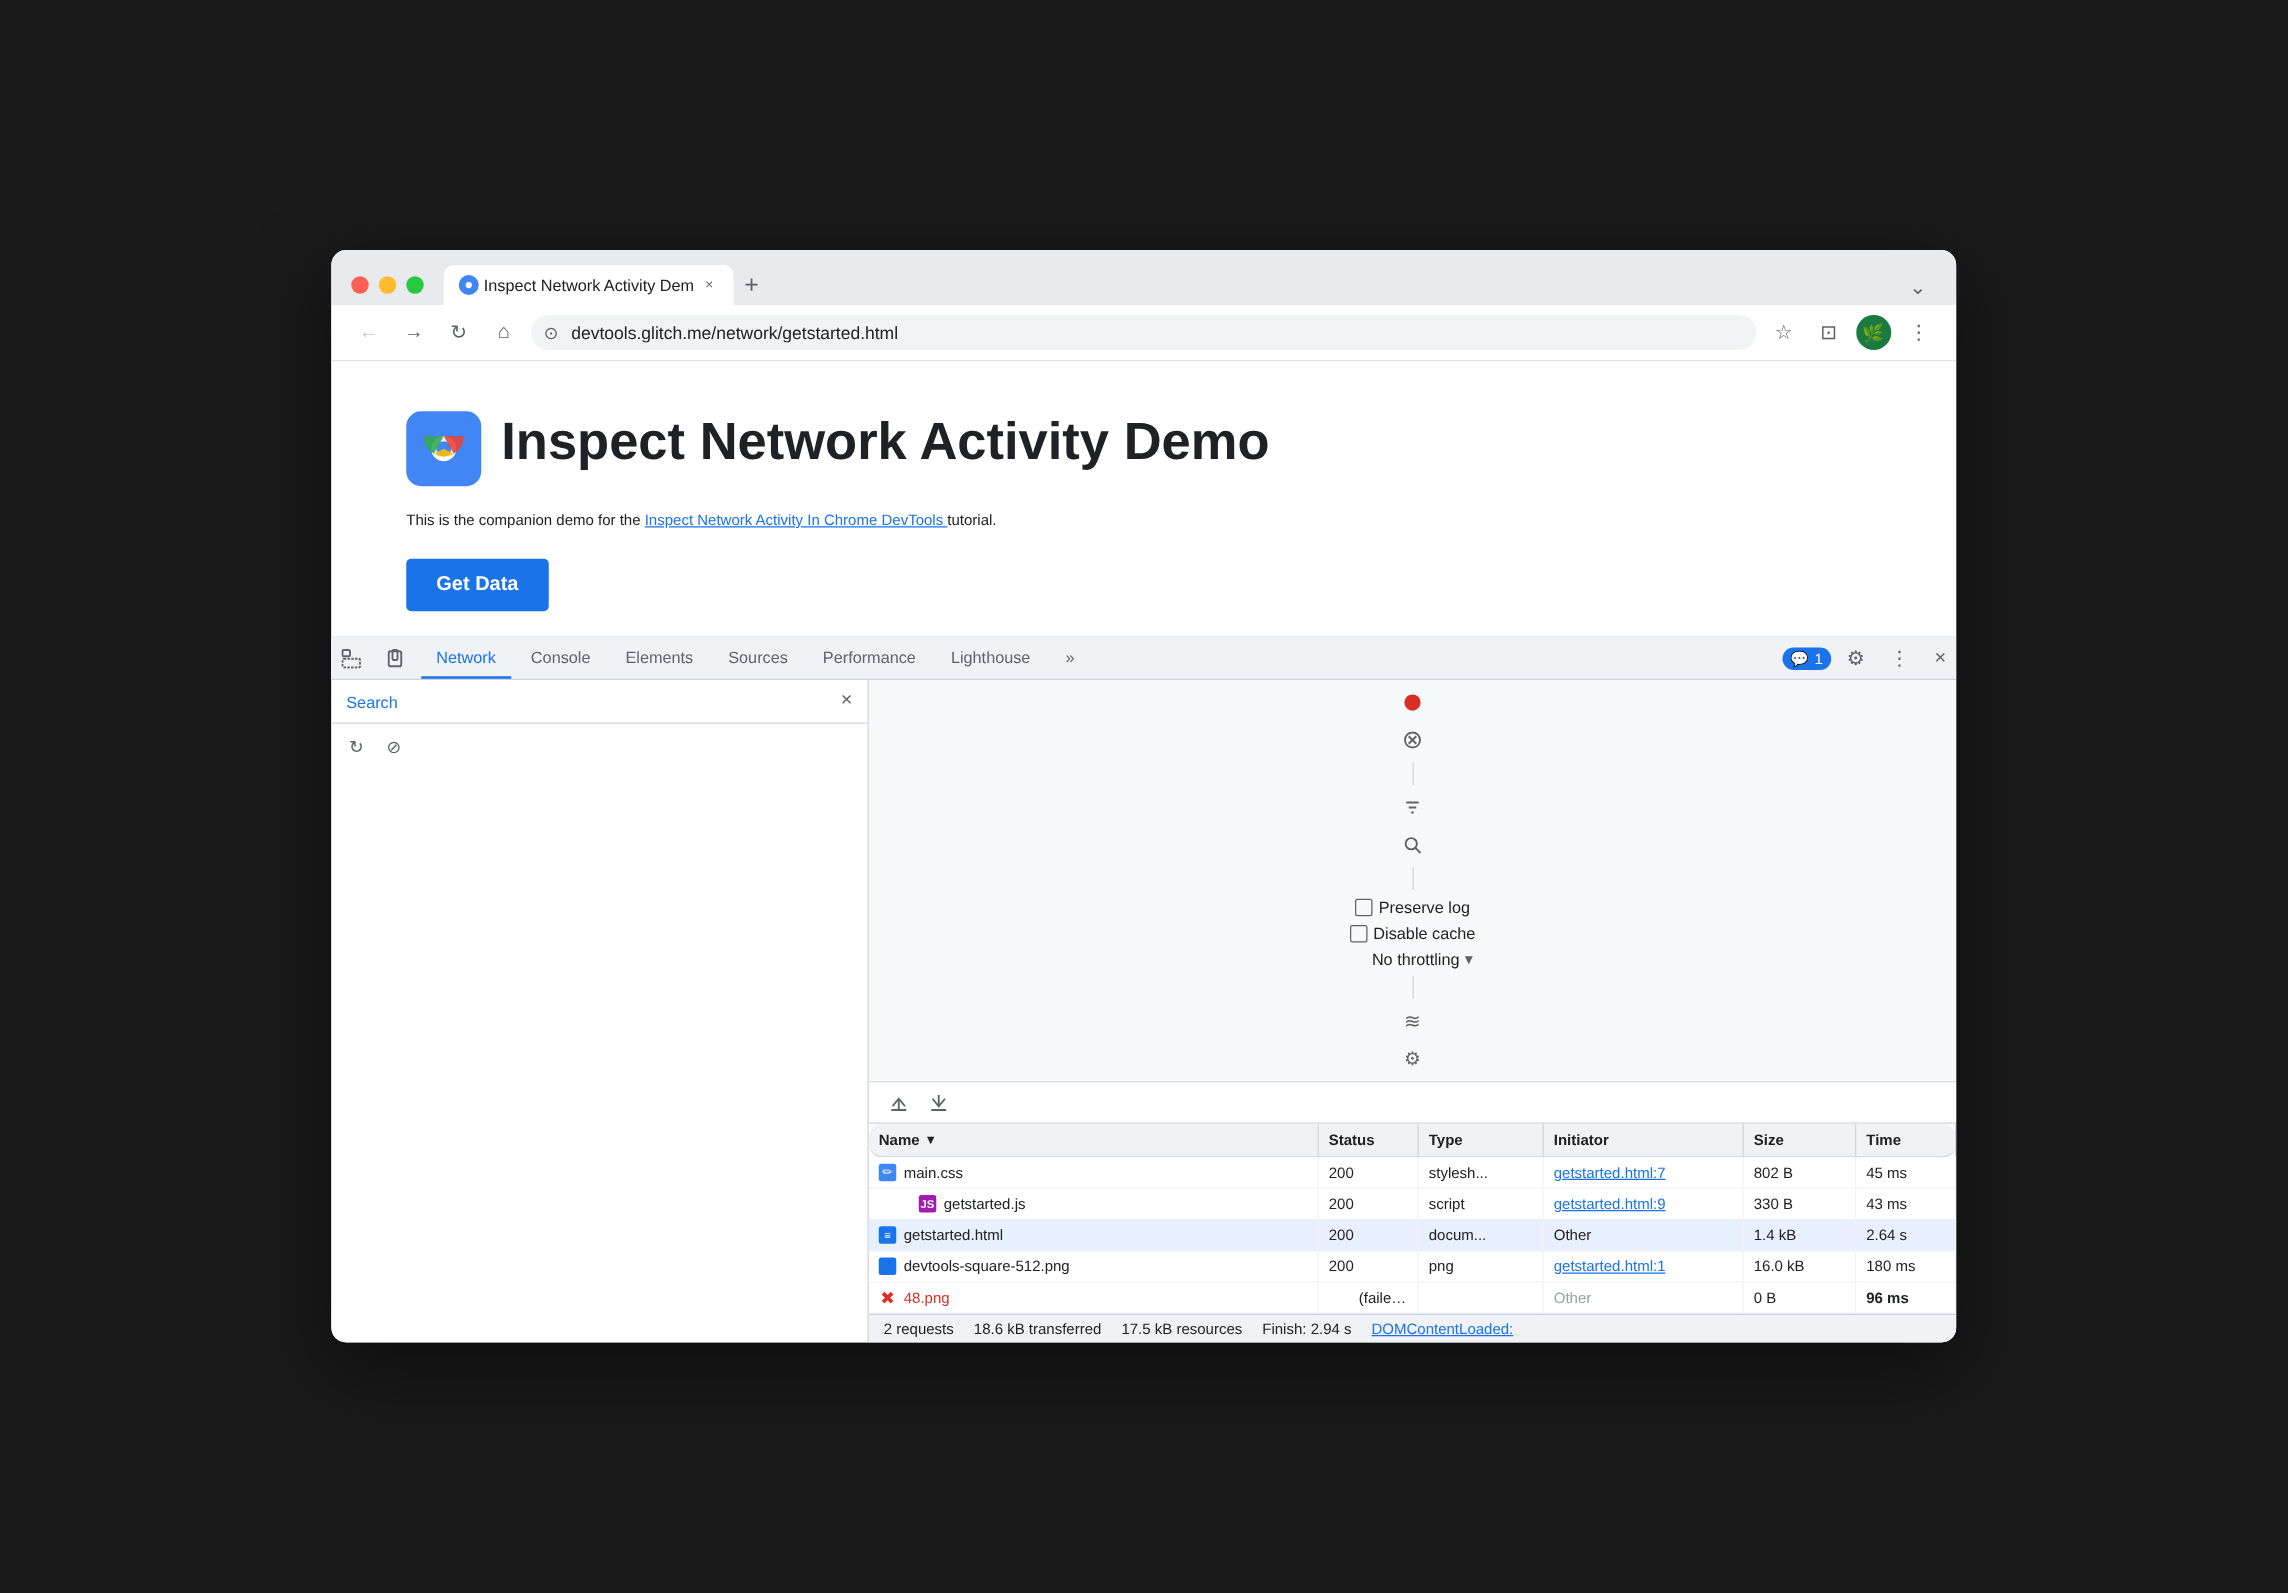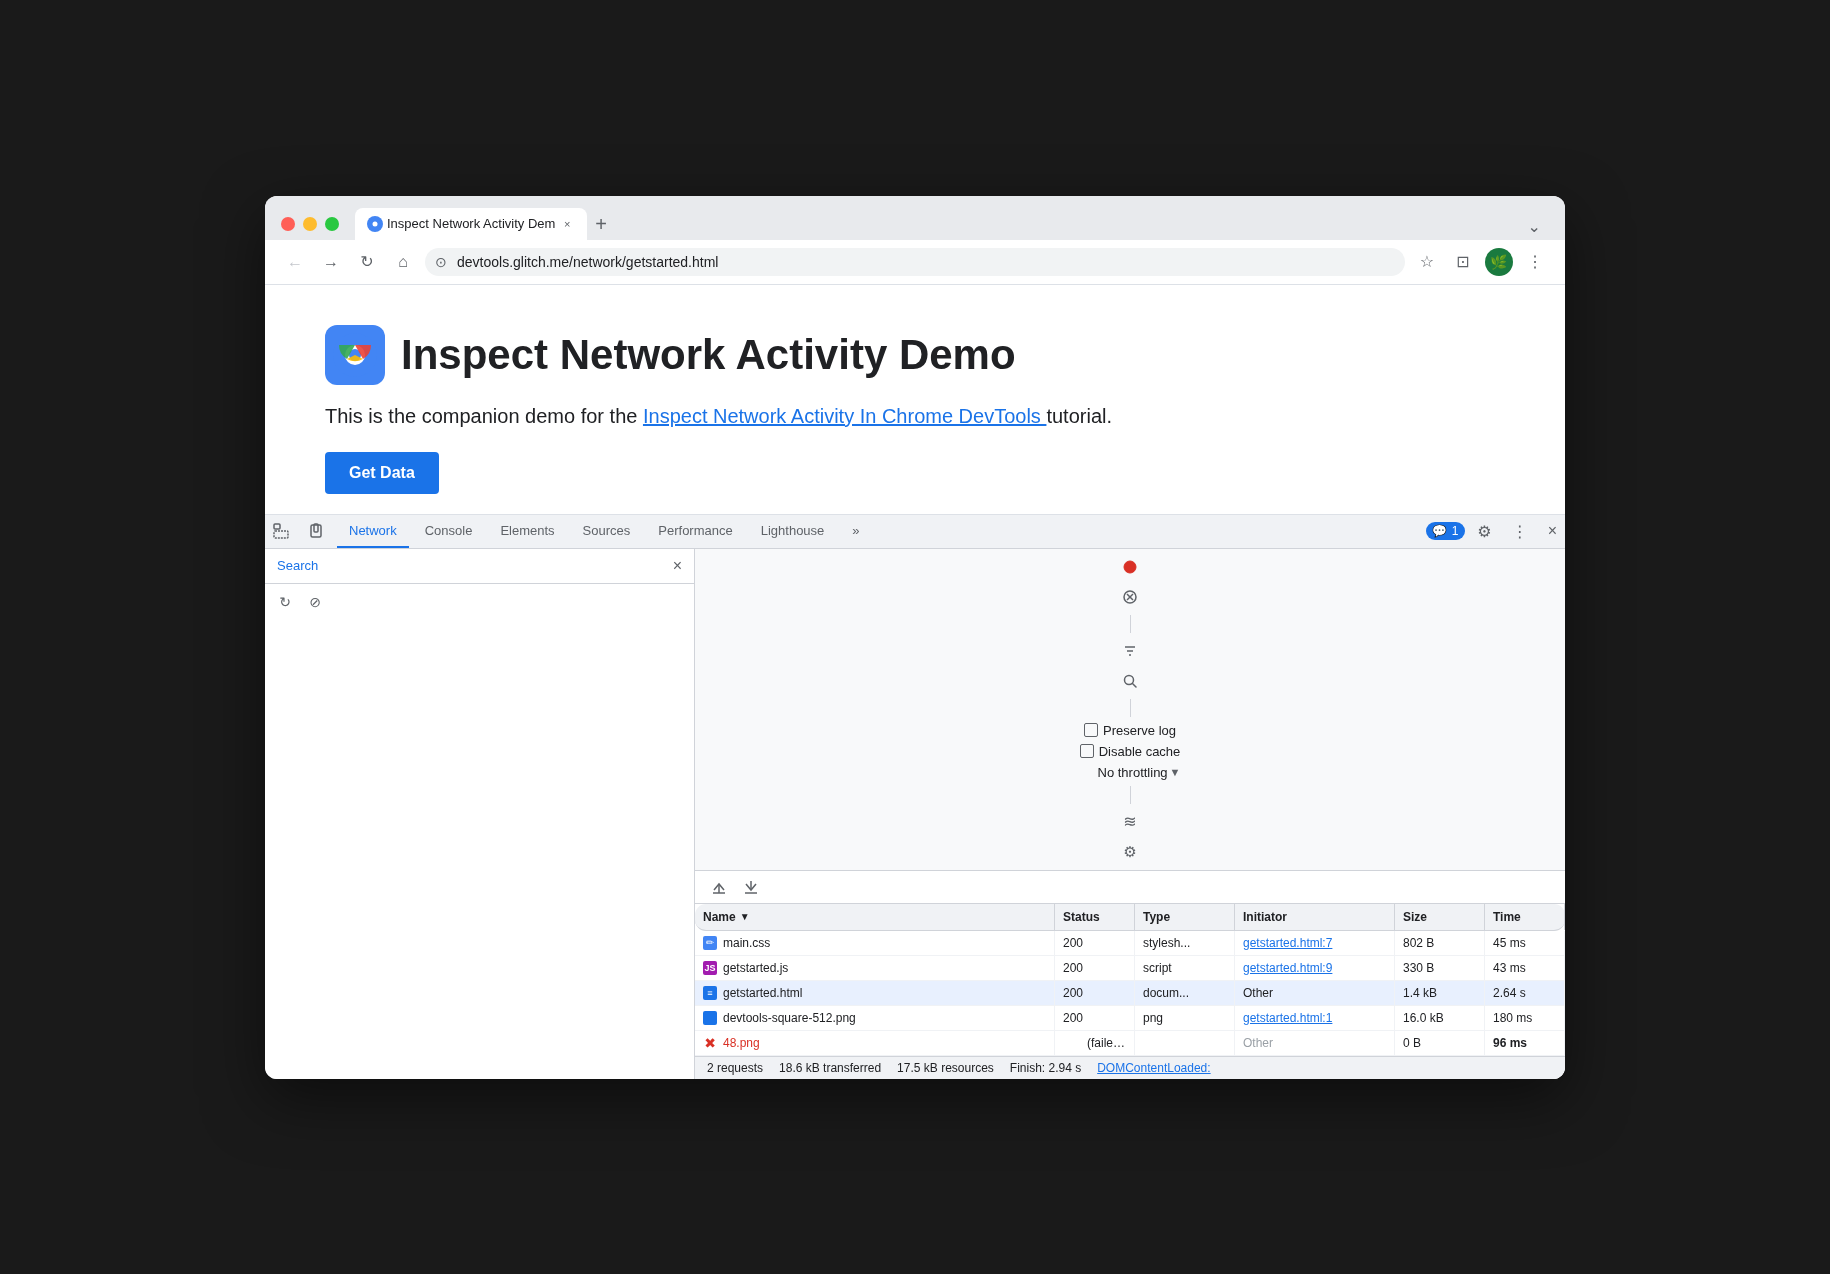--- a/index.html
+++ b/index.html
@@ -169,21 +169,20 @@
       font-size: 14px;
     }
     
     .page-content {
       background: #ffffff;
       padding: 40px 60px 20px;
       position: relative;
     }
     .page-title-row {
       display: flex;
-      align-items: center;
       gap: 16px;
       margin-bottom: 20px;
     }
     .chrome-logo {
       width: 60px;
       height: 60px;
       border-radius: 12px;
       background: #4285f4;
       display: flex;
       align-items: center;
@@ -193,21 +192,21 @@
     .chrome-logo svg {
       width: 44px;
       height: 44px;
     }
     .page-title-text {
       font-size: 42px;
       font-weight: 800;
       color: #202124;
     }
     .page-description {
-      font-size: 20px;
+      font-size: 12px;
       color: #202124;
       margin-bottom: 24px;
     }
     .page-description a {
       color: #1a73e8;
       text-decoration: underline;
     }
     .get-data-btn {
       background: #1a73e8;
       color: white;
@@ -433,21 +432,21 @@
       width: 14px;
       height: 14px;
       flex-shrink: 0;
       border-radius: 2px;
       display: flex;
       align-items: center;
       justify-content: center;
       font-size: 10px;
     }
     .file-icon.css { background: #4285f4; color: white; }
-    .file-icon.js { background: #a21caf; color: white; }
+    .file-icon.js { background: #a21caf; color: white; margin-left: 32px; }
     .file-icon.html { background: #1a73e8; color: white; }
     .file-icon.png { background: #0f9d58; color: white; }
     .file-icon.error {
       background: transparent;
       color: #d93025;
       font-size: 14px;
     }
     .status-failed { color: #d93025; margin-left: 24px; }
     .size-error { color: #d93025; }
     .time-error { color: #d93025; font-weight: 600; }

